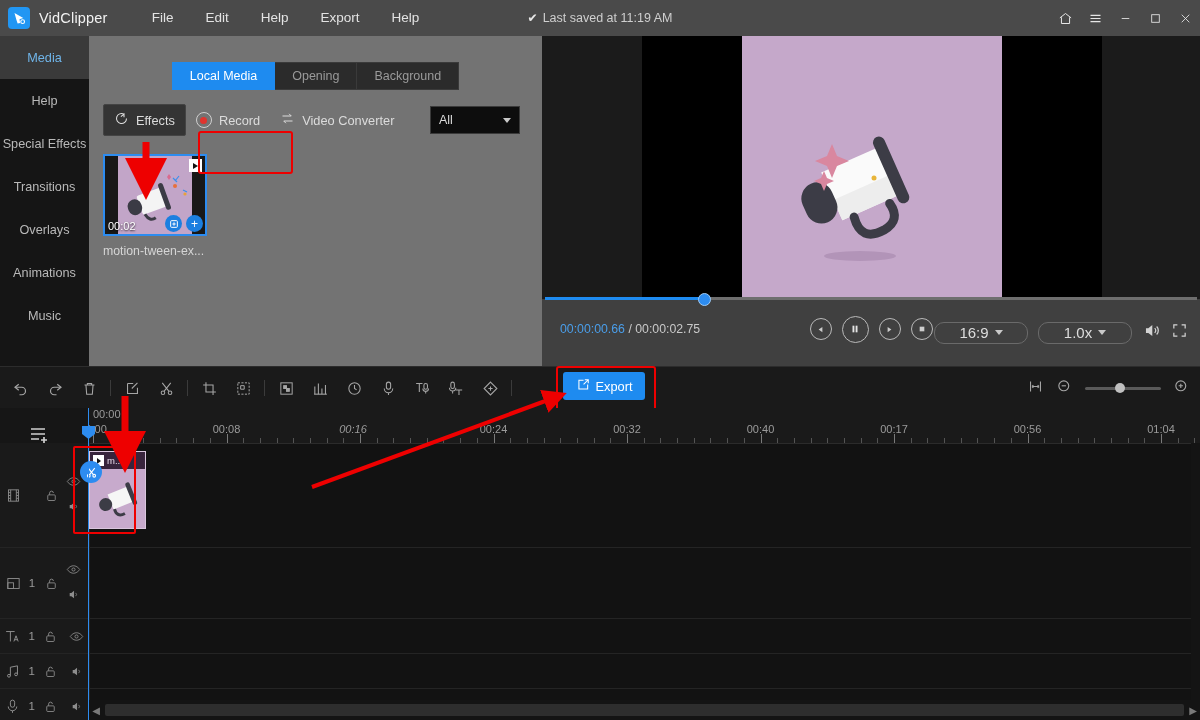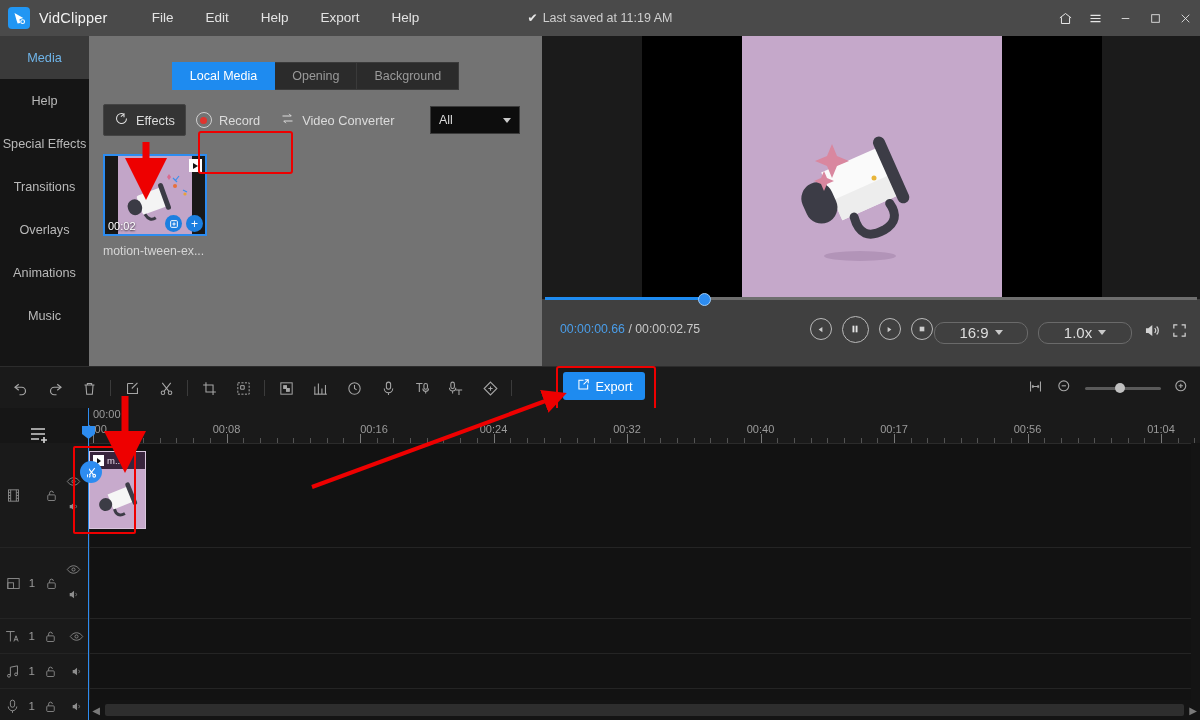--- a/index.html
+++ b/index.html
@@ -646,21 +646,21 @@
           <div class="tick min" style="left: 1021.94px;"></div>
           <div class="tick min" style="left: 1038.62px;"></div>
           <div class="tick min" style="left: 1055.31px;"></div>
           <div class="tick maj" style="left: 1072px;"></div>
           <div class="tick min" style="left: 1088.69px;"></div>
           <div class="tick min" style="left: 1105.38px;"></div>
         </div>
       <div id="rlabels">
           <div class="rlabel" style="left: 4px;">00:00</div>
           <div class="rlabel" style="left: 137.5px;">00:08</div>
-          <div class="rlabel" style="left: 285px;">00:16</div>
+          <div class="rlabel" style="left: 264px; font-style: italic;">00:16</div>
           <div class="rlabel" style="left: 404.5px;">00:24</div>
           <div class="rlabel" style="left: 538px;">00:32</div>
           <div class="rlabel" style="left: 671.5px;">00:40</div>
           <div class="rlabel" style="left: 805px;">00:17</div>
           <div class="rlabel" style="left: 938.5px;">00:56</div>
           <div class="rlabel" style="left: 1072px;">01:04</div>
         </div>
     </div>
 
     <div class="tracks">

